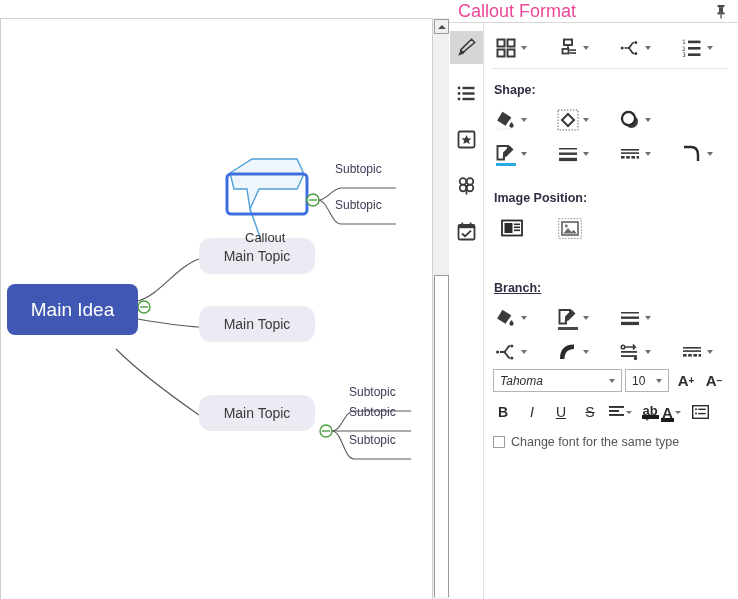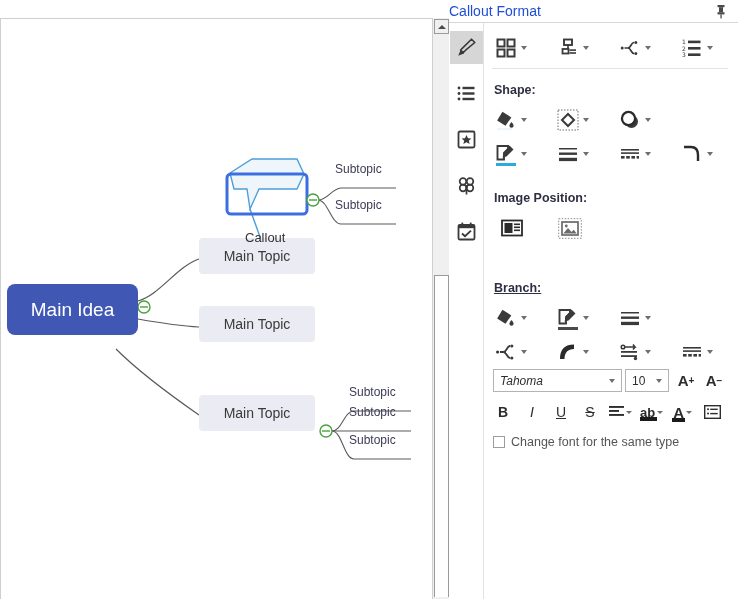--- a/index.html
+++ b/index.html
@@ -24,21 +24,21 @@
     background: #ffffff;
     border-top: 1px solid #cfcfcf;
     border-left: 1px solid #cfcfcf;
     overflow: hidden;
   }
   #canvas-svg { position: absolute; left: 0; top: 0; }
 
   .node-box {
     position: absolute;
     display: flex; align-items: center; justify-content: center;
-    border-radius: 4px;
+    border-radius: 12px;
   }
   .node-main-idea {
     background: #4058b4;
     color: #ffffff;
     font-size: 19px;
     border-radius: 8px;
   }
   .node-main-topic {
     background: #ebebf4;
     color: #3a3a3a;
@@ -105,21 +105,22 @@
     left: 449px; top: 0;
     width: 289px; height: 599px;
     background: #ffffff;
   }
   #panel-header {
     position: relative;
     height: 22px;
     display: flex; align-items: center;
   }
   #panel-title {
-    font-size: 14px; color: #1d4ed8;
+    font-size: 18px; color: #ec4899;
+    margin-left: 9px;
   }
   #pin-btn {
     position: absolute; right: 8px; top: 2px;
     width: 18px; height: 18px;
     display: flex; align-items: center; justify-content: center;
     cursor: pointer;
   }
   #panel-body {
     position: absolute; left: 0; top: 22px;
     width: 289px; height: 577px;
@@ -688,21 +689,21 @@
           <div class="sbtn" style="text-decoration:underline;">U</div>
           <div class="sbtn" style="text-decoration:line-through;">S</div>
           <div class="sbtn mini-caret-wrap">
             <svg width="15" height="14" viewBox="0 0 15 14">
               <rect x="0" y="1" width="15" height="1.9" fill="#2d2d2d"></rect>
               <rect x="0" y="5" width="10" height="1.9" fill="#2d2d2d"></rect>
               <rect x="0" y="9" width="15" height="1.9" fill="#2d2d2d"></rect>
             </svg>
             <span class="mini-caret"></span>
           </div>
-          <div class="sbtn mini-caret-wrap" style="margin-left:-4px;">
+          <div class="sbtn mini-caret-wrap" style="margin-left:-4px;flex-direction:column;">
             <span style="position:relative; font-weight:bold; font-size:13px;">
               <span>ab</span>
               <span class="colorbar" style="width:17px; left:0;"></span>
             </span>
             <span class="mini-caret"></span>
           </div>
           <div class="sbtn mini-caret-wrap" style="margin-left:-2px;">
             <span style="position:relative; font-weight:bold; font-size:15px;">
               <span>A</span>
               <span class="colorbar" style="width:13px; left:-1px;"></span>

